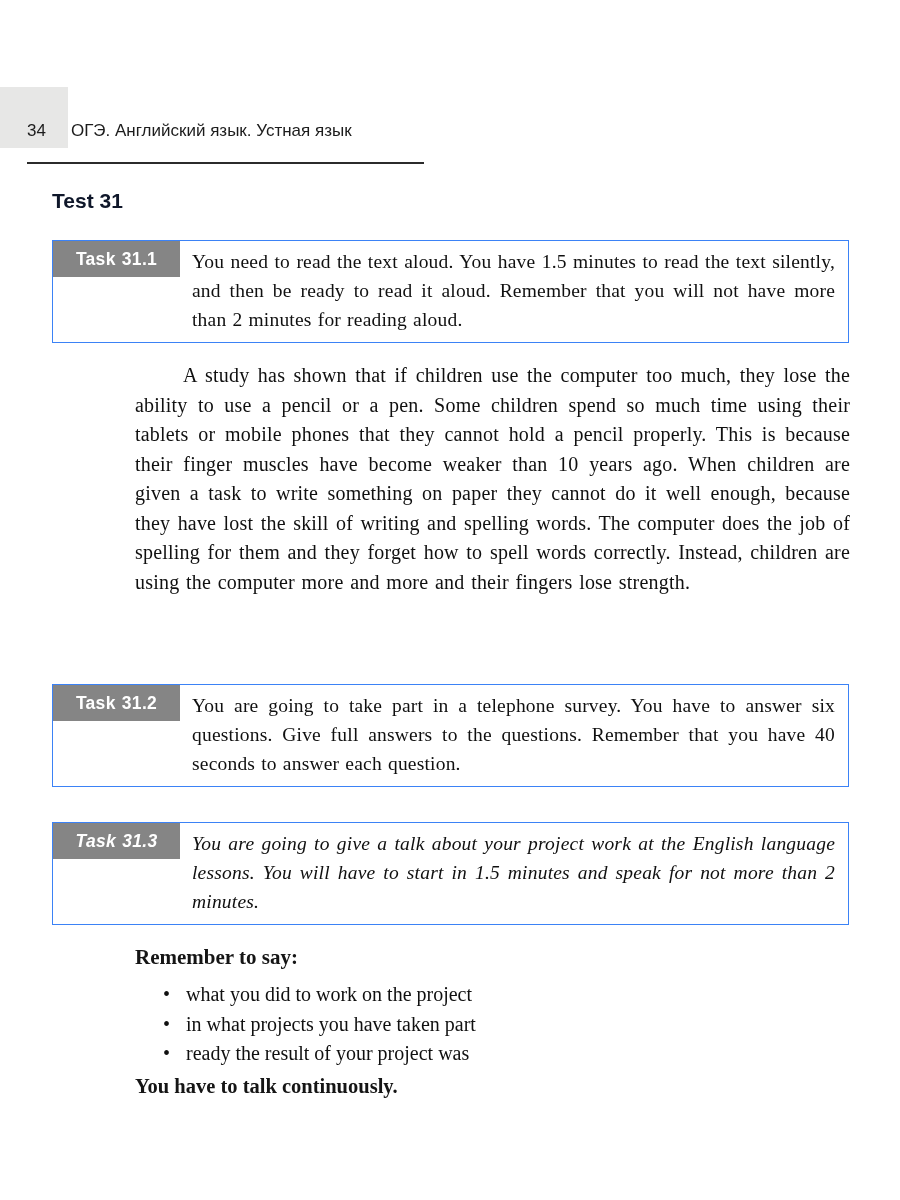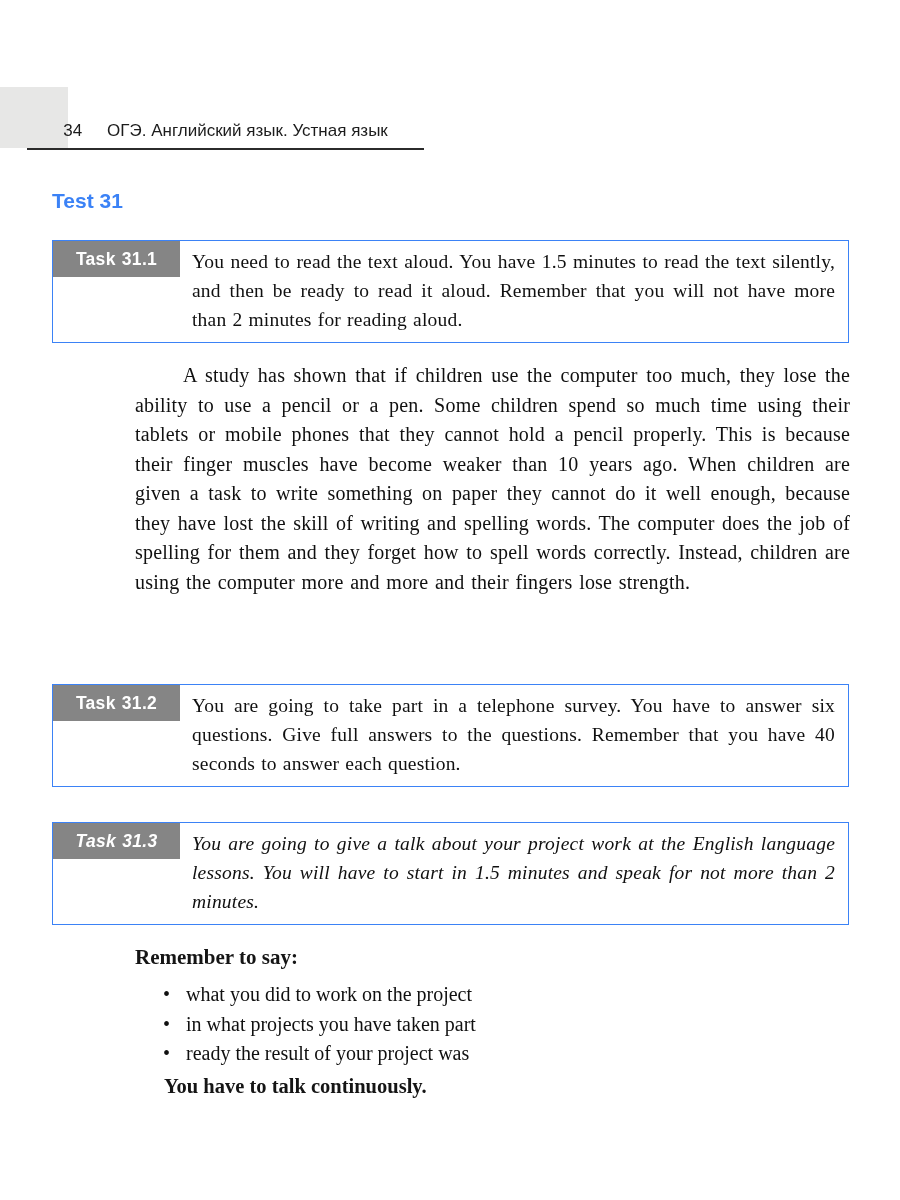--- a/index.html
+++ b/index.html
@@ -23,36 +23,35 @@
   }
 
   
   .running-header {
     position:absolute;
     left:27px; top:121px;
     width:397px;
     display:flex;
     align-items:baseline;
     gap:25px;
-    padding-bottom:7px;
+    padding-bottom:21px;
     border-bottom:2px solid #2b2b2b;
     font-family:"Liberation Sans", sans-serif;
     font-size:17px;
     color:#1c1c1c;
-    justify-content:center;
   }
 
   
   .test-title {
     position:absolute;
     left:52px; top:189px;
     font-family:"Liberation Sans", sans-serif;
     font-weight:bold;
     font-size:21px;
-    color:#3b82f6;
+    color:#0f172a;
     display:flex;
     gap:18px;
   }
   .test-title .test-name { letter-spacing:0.6px; }
 
   
   .task-box {
     position:absolute;
     left:52px;
     width:797px;
@@ -119,21 +118,20 @@
     content:"\2022";
     position:absolute;
     left:-23px;
     font-size:20px;
   }
   .talk-note {
     position:absolute;
     left:135px; top:1075px;
     font-weight:bold;
     font-size:20.5px;
-    margin-left:29px;
   }
 </style>
 </head>
 <body>
 
 <div id="page">
 
   <div class="corner-decor"></div>
 
   <div class="running-header">

